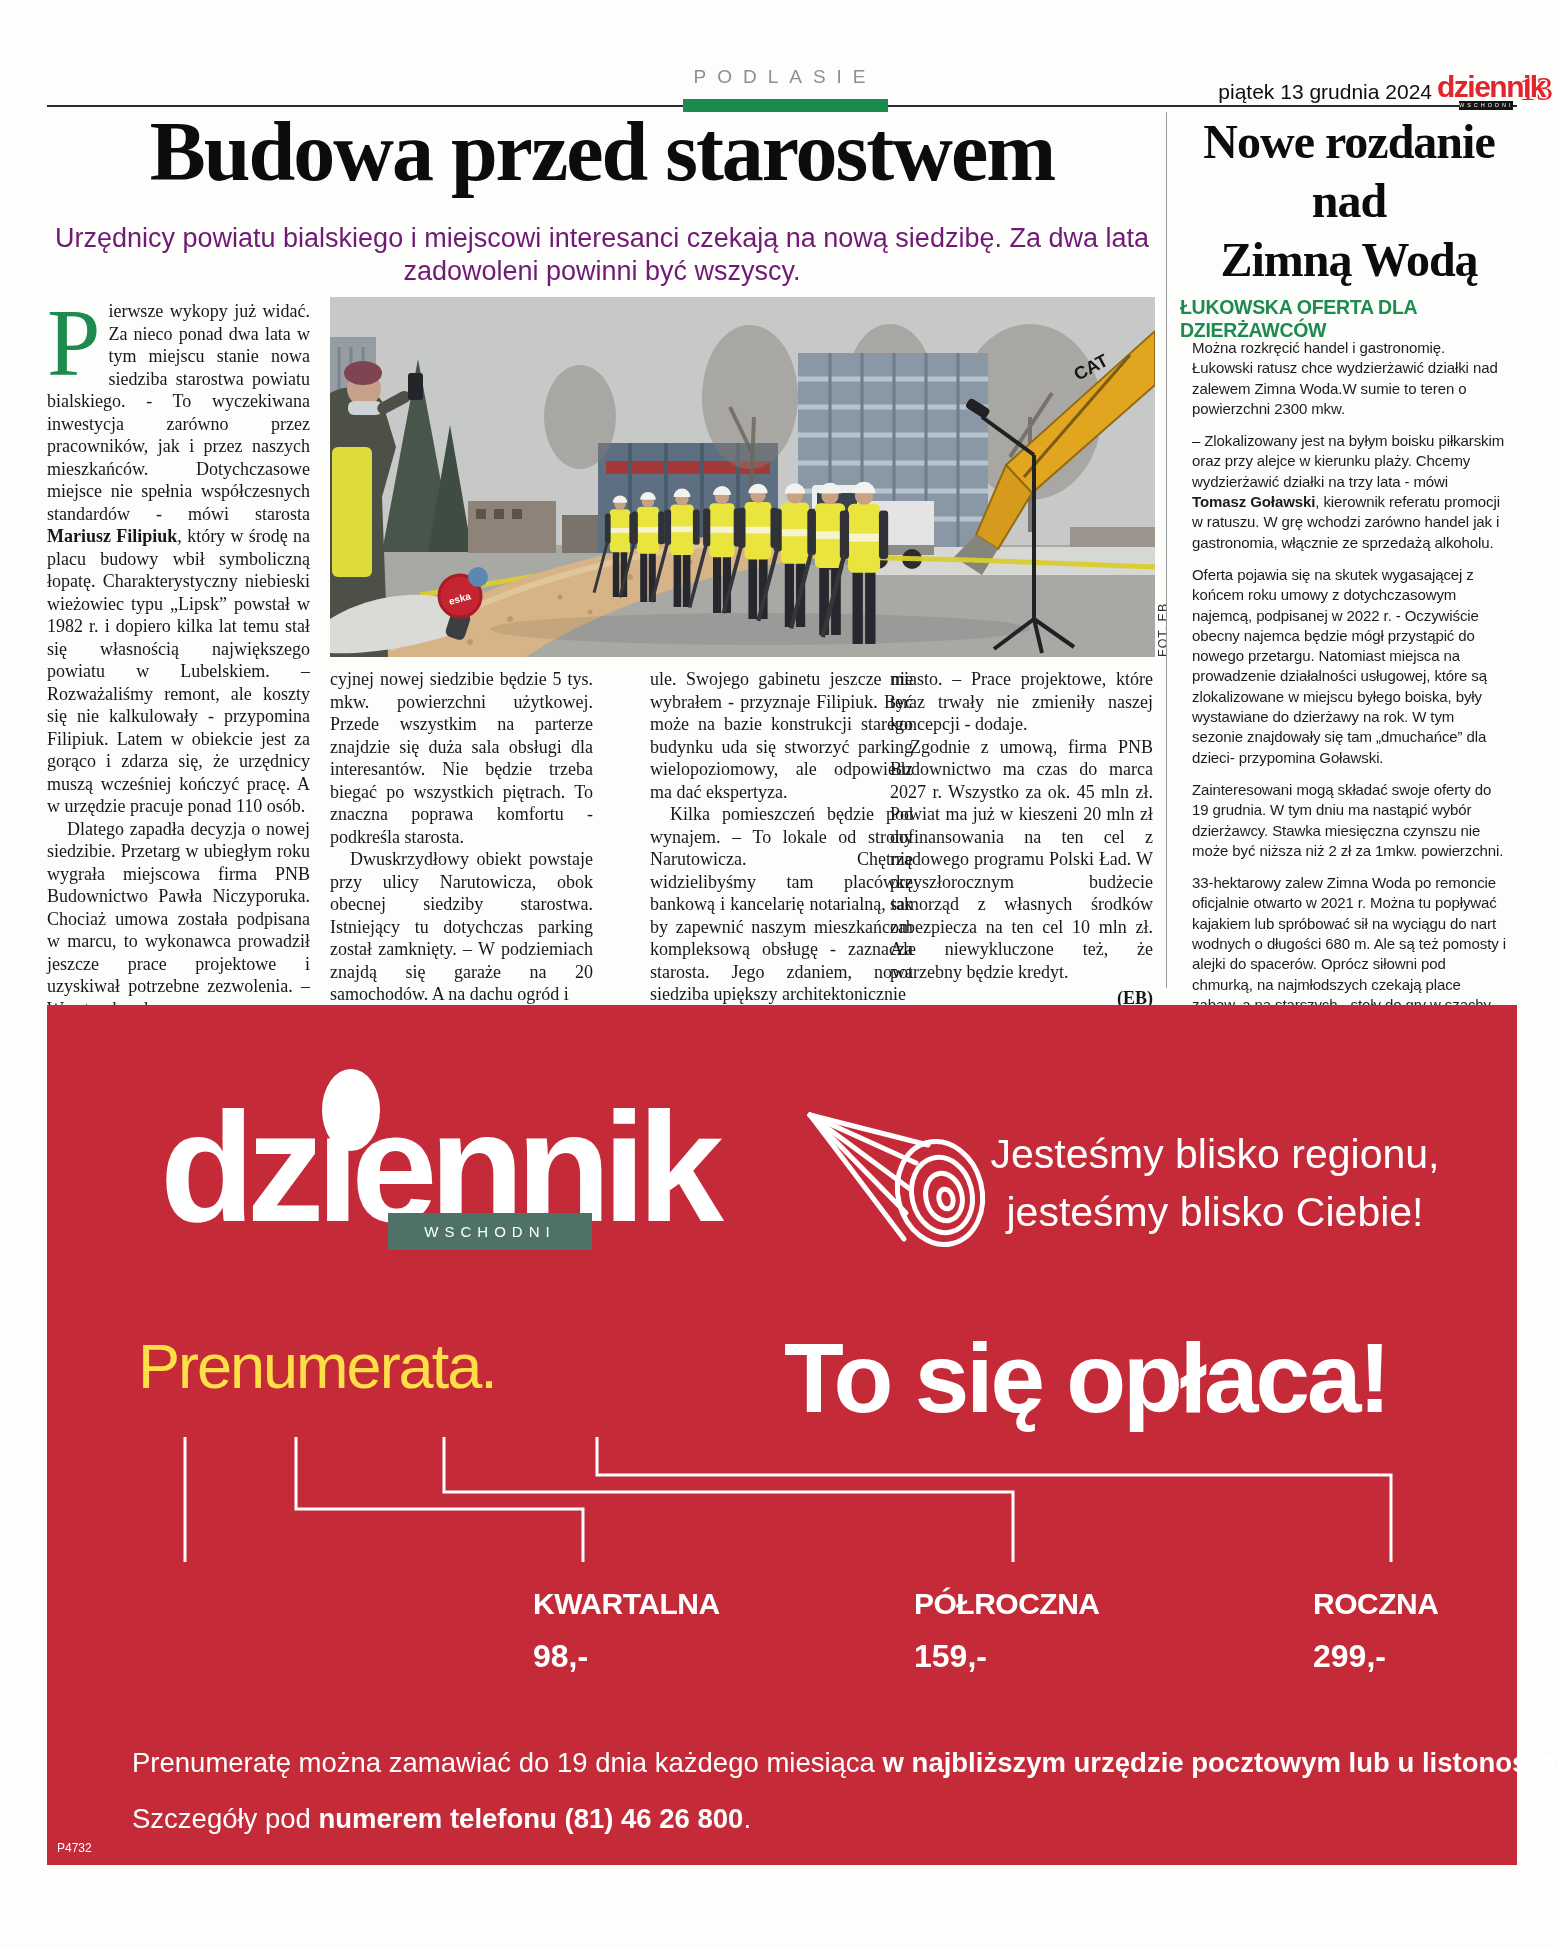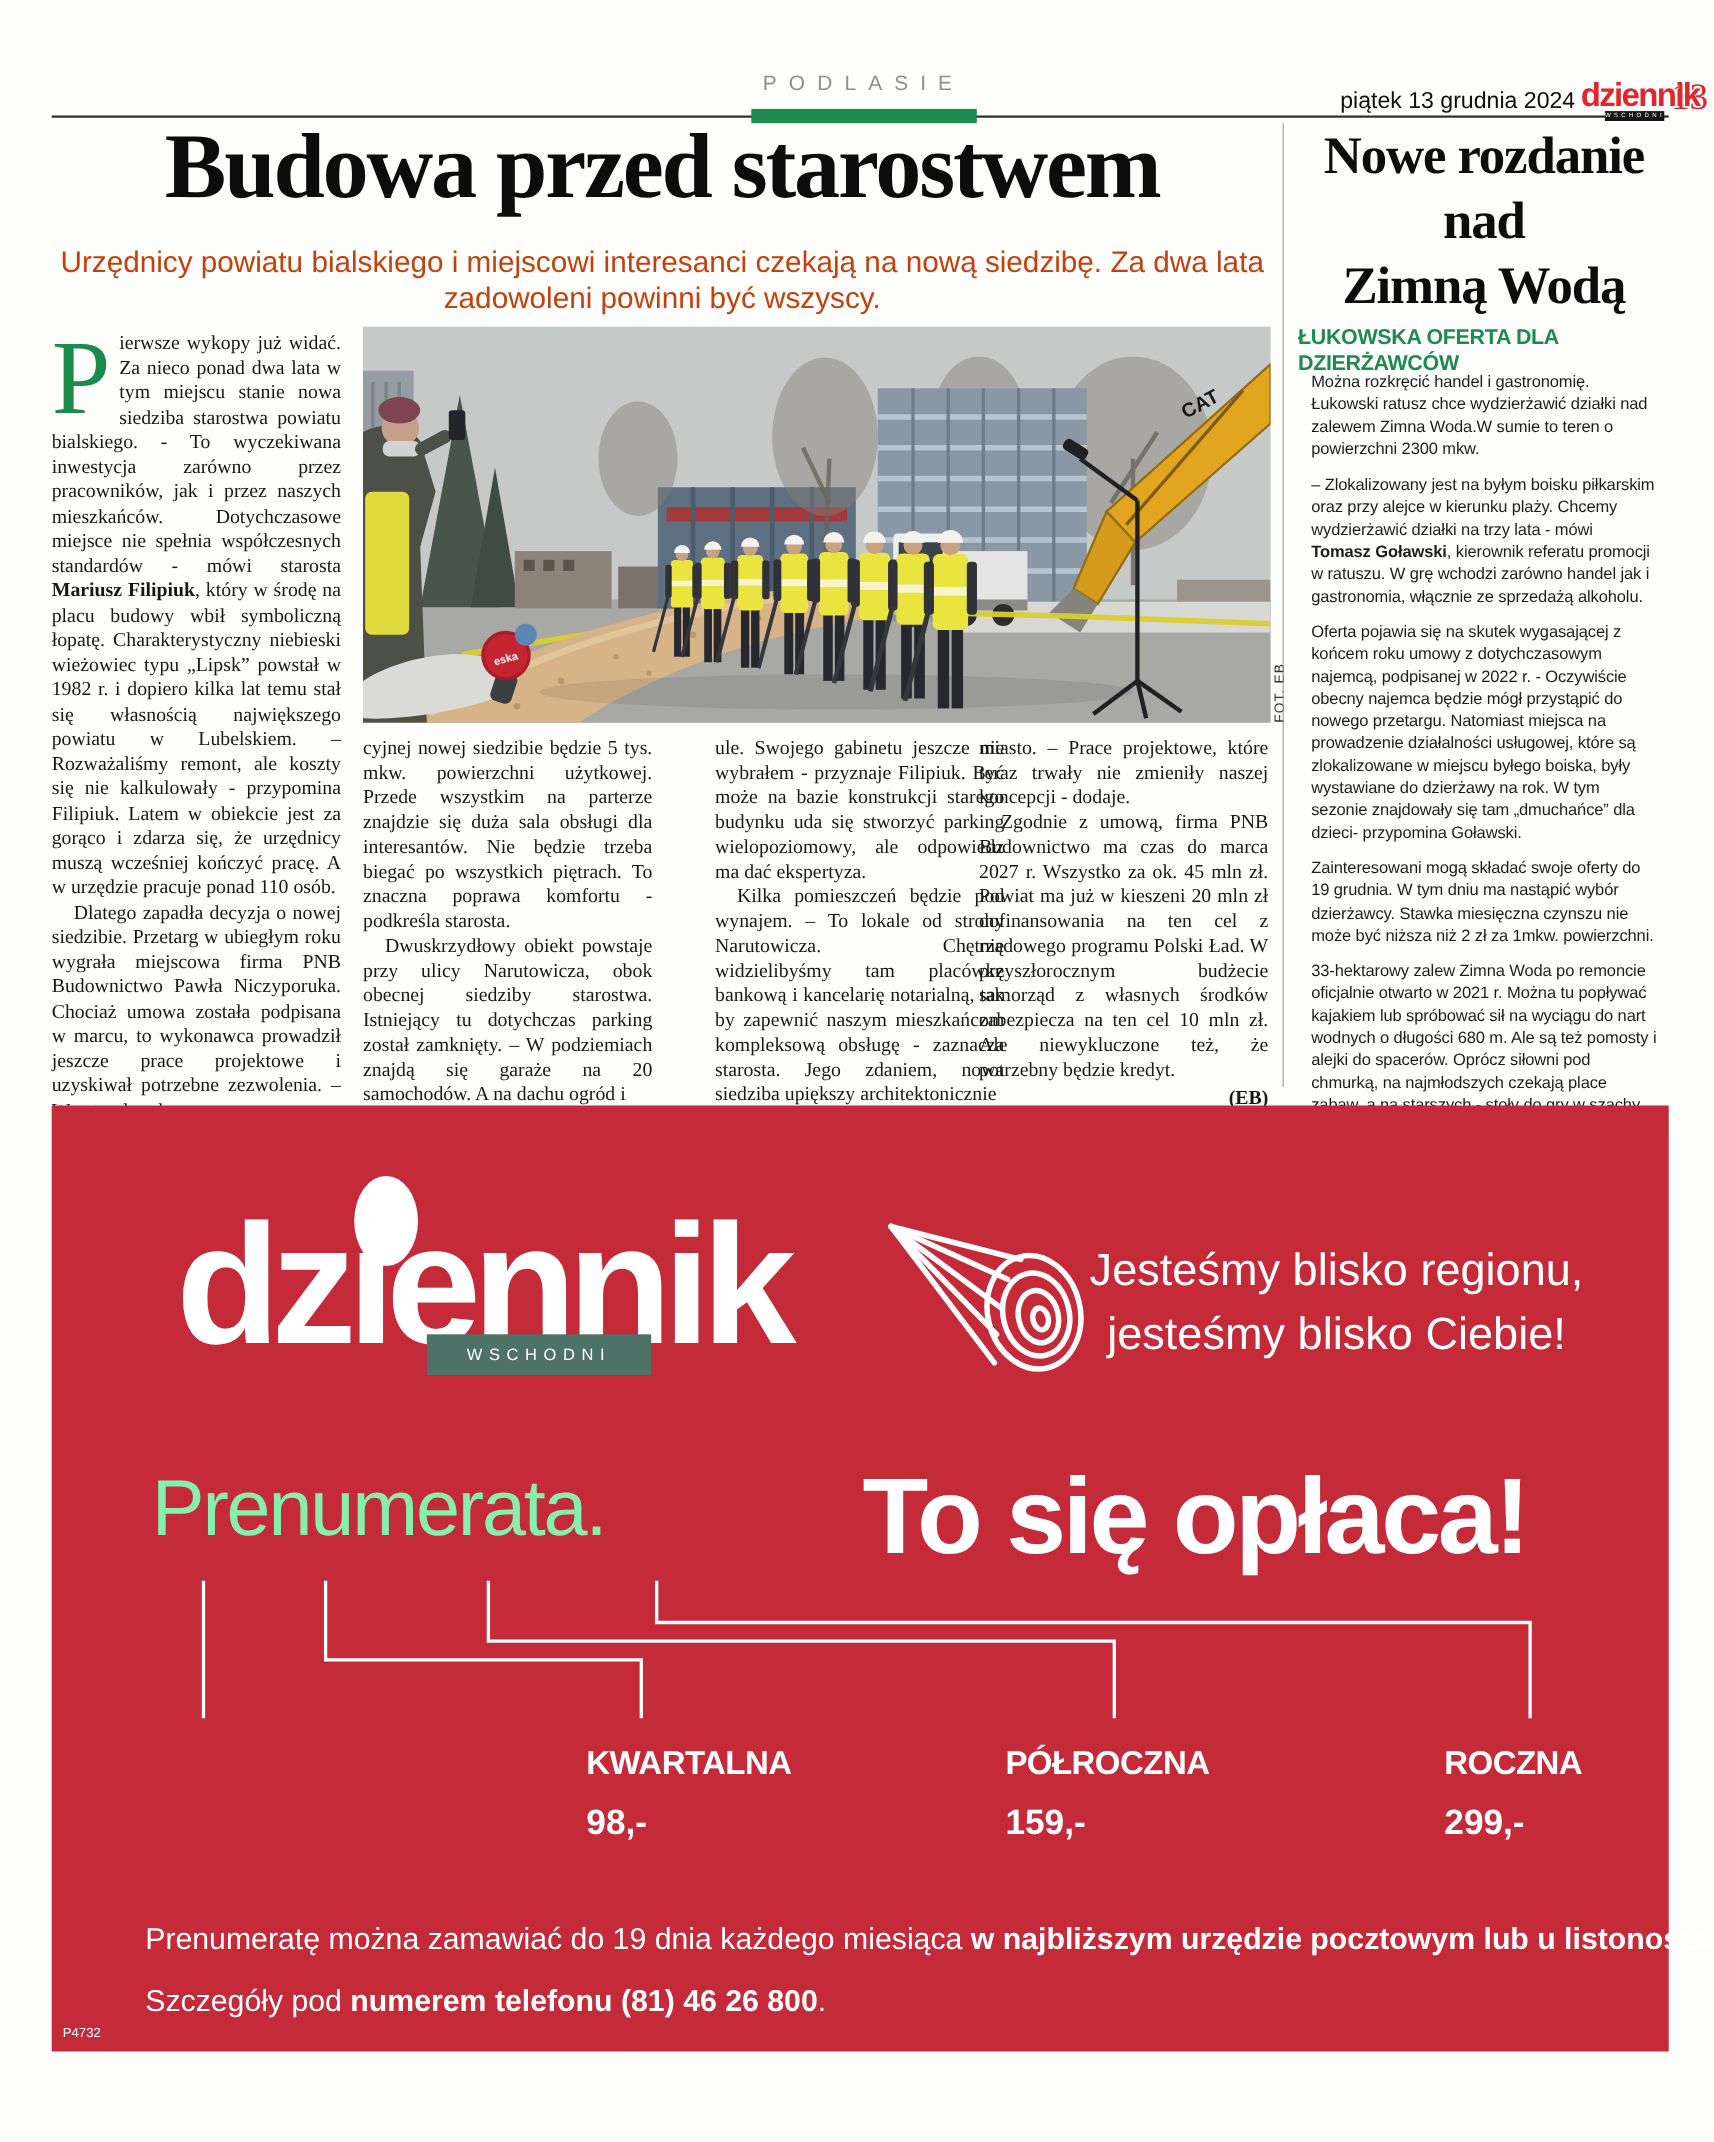--- a/index.html
+++ b/index.html
@@ -24,21 +24,21 @@
   .brand{position:absolute;left:1437px;top:72px;font-size:30px;font-weight:700;letter-spacing:-1.5px;
     color:var(--logo_red);line-height:1;}
   .brand-sub{position:absolute;left:1459px;top:101px;width:54px;height:9px;background:#151515;color:#fff;
     font-size:5.5px;letter-spacing:3px;text-align:center;line-height:9px;z-index:2;}
   .pagenum{position:absolute;left:1519px;top:70px;font-size:34px;color:var(--logo_red);
     font-family:"Liberation Serif",serif;}
   
   .headline{position:absolute;left:47px;top:108px;width:1110px;text-align:center;
     font-family:"Liberation Serif",serif;font-weight:700;font-size:84px;letter-spacing:-2px;color:#0c0c0c;line-height:1.05;}
   .subtitle{position:absolute;left:47px;top:222px;width:1110px;text-align:center;
-    font-size:27px;line-height:33px;color:#c2410c;font-weight:300;}
+    font-size:27px;line-height:33px;color:#701a75;font-weight:300;}
   .divider-v{position:absolute;left:1166px;top:112px;width:1px;height:876px;background:#9a9a9a;}
   .body-col{position:absolute;width:263px;font-family:"Liberation Serif",serif;
     font-size:18px;line-height:22.5px;color:#171717;}
   .body-col p{text-align:justify;}
   .body-col p + p{text-indent:20px;}
   #col1{left:47px;top:300px;height:690px;}
   #col2{left:330px;top:668px;}
   #col3{left:610px;top:668px;margin-left:40px;}
   #col4{left:890px;top:668px;}
   .dropcap{float:left;color:var(--green);font-size:96px;line-height:74px;padding:6px 8px 0 0;
@@ -59,21 +59,21 @@
   
   .ad{position:absolute;left:47px;top:1005px;width:1470px;height:860px;background:var(--ad_red);color:#fff;}
   .ad-logo{position:absolute;left:113px;top:88px;font-size:155px;font-weight:700;letter-spacing:-8px;
     line-height:150px;color:#fff;}
   .ad-logo-dot{position:absolute;left:275px;top:64px;width:58px;height:82px;background:#fff;border-radius:50%;}
   .ad-wschodni{position:absolute;left:341px;top:208px;width:204px;height:37px;background:var(--wschodni);
     text-align:center;line-height:37px;font-size:15px;letter-spacing:6px;color:#fff;z-index:3;}
   .ad-roll{position:absolute;left:735px;top:88px;width:235px;height:180px;}
   .ad-slogan{position:absolute;left:933px;top:120px;width:470px;text-align:center;
     font-size:41px;line-height:58px;color:#fff;}
-  .ad-title-light{position:absolute;left:91px;top:330px;font-size:72px;font-weight:300;letter-spacing:-2px;color:#86efac;line-height:1;}
+  .ad-title-light{position:absolute;left:91px;top:330px;font-size:63px;font-weight:300;letter-spacing:-2px;color:#fde047;line-height:1;}
   .ad-title-bold{position:absolute;left:737px;top:324px;font-size:98px;font-weight:700;letter-spacing:-3px;color:#fff;line-height:1;}
   .ad-bracket{position:absolute;left:0;top:0;width:1470px;height:860px;}
   .ad-option{position:absolute;top:582px;}
   .ad-option .opt-label{font-size:30px;font-weight:700;letter-spacing:-0.5px;}
   .ad-option .opt-price{font-size:32px;font-weight:700;margin-top:17px;}
   #opt0{left:103px;} #opt1{left:486px;} #opt2{left:867px;} #opt3{left:1266px;}
   .ad-footer{position:absolute;left:85px;font-size:27.5px;color:#fff;white-space:nowrap;}
   #adf1{top:742px;} #adf2{top:798px;}
   .ad-footer b{font-weight:700;}
   .ad-code{position:absolute;left:10px;top:836px;font-size:12px;color:#fff;}

